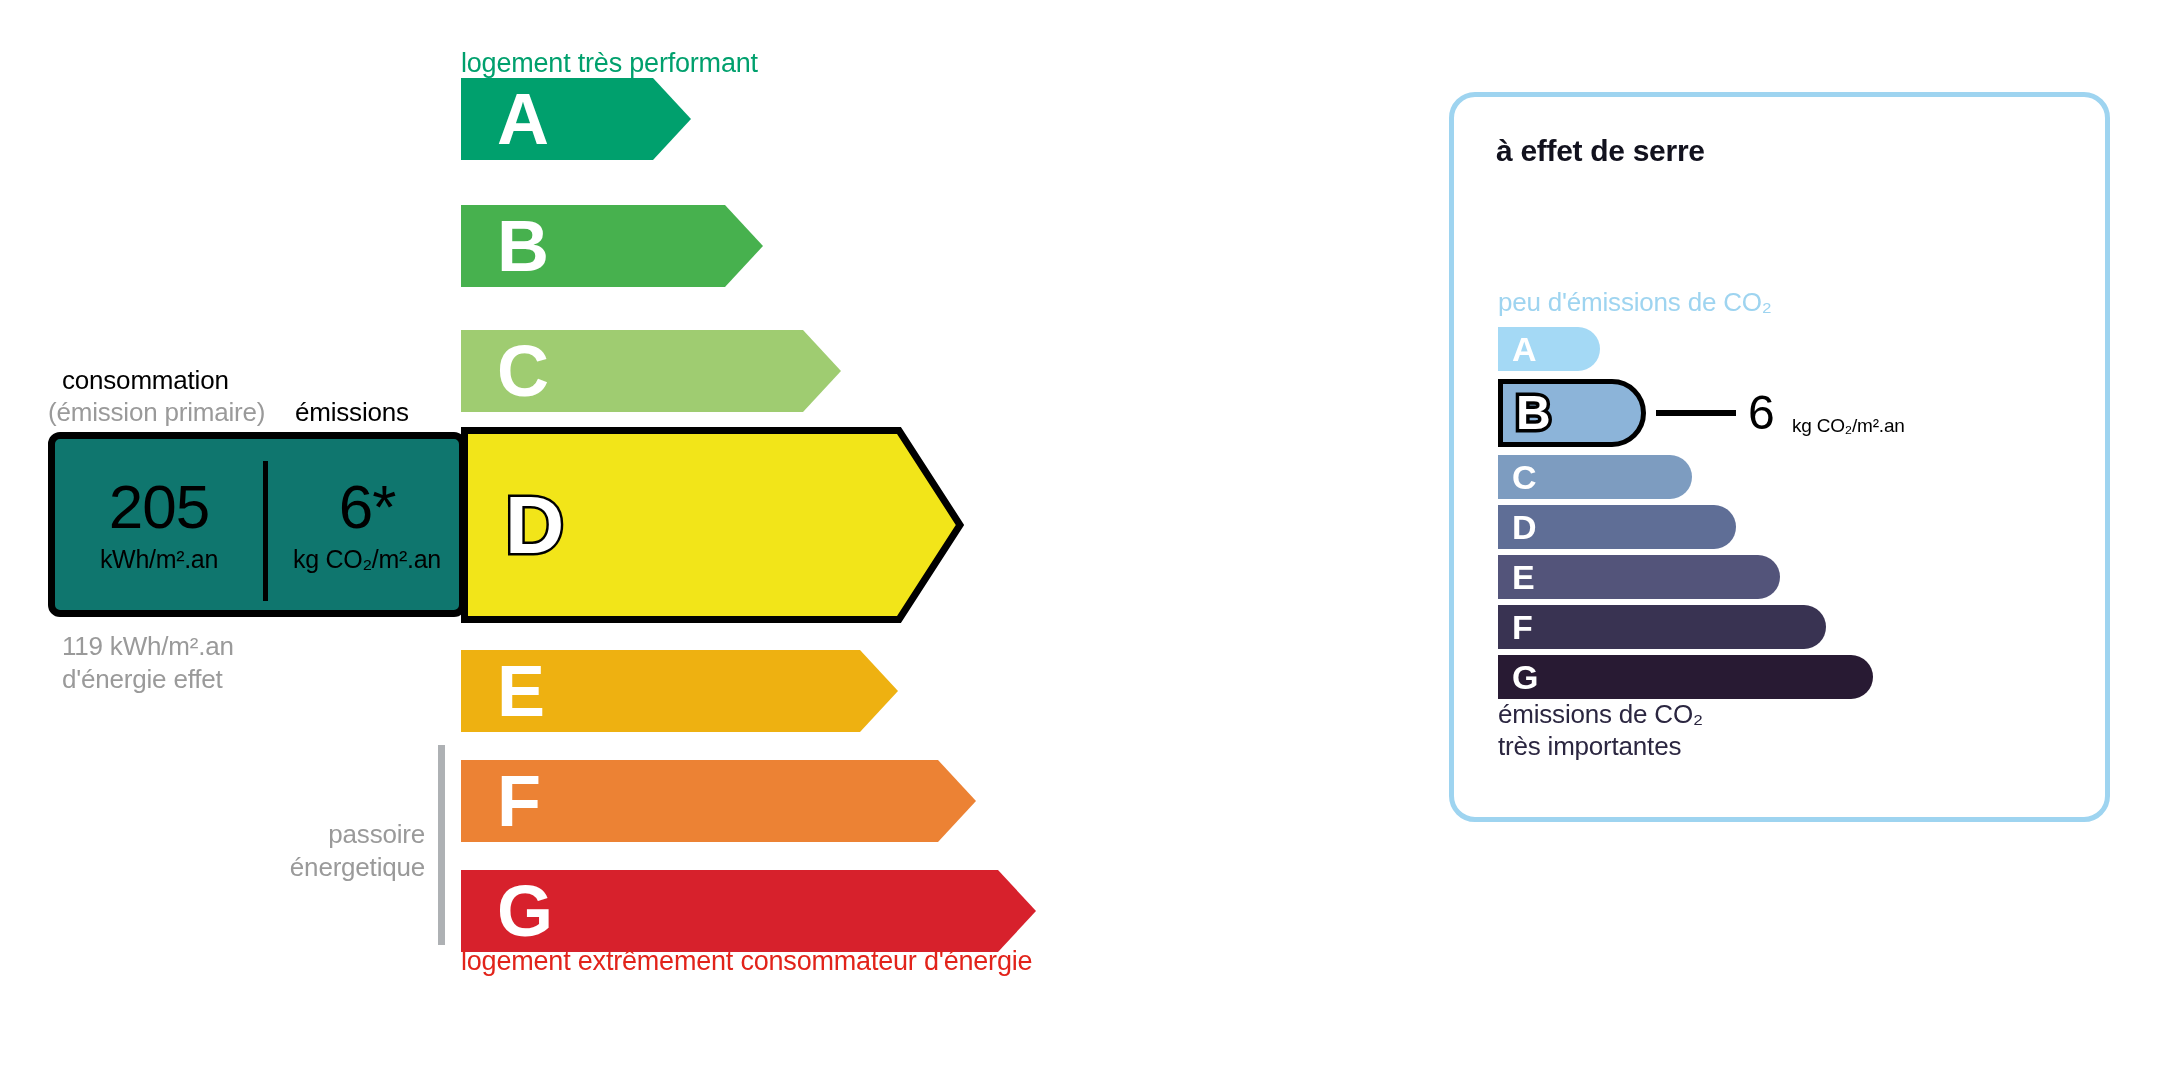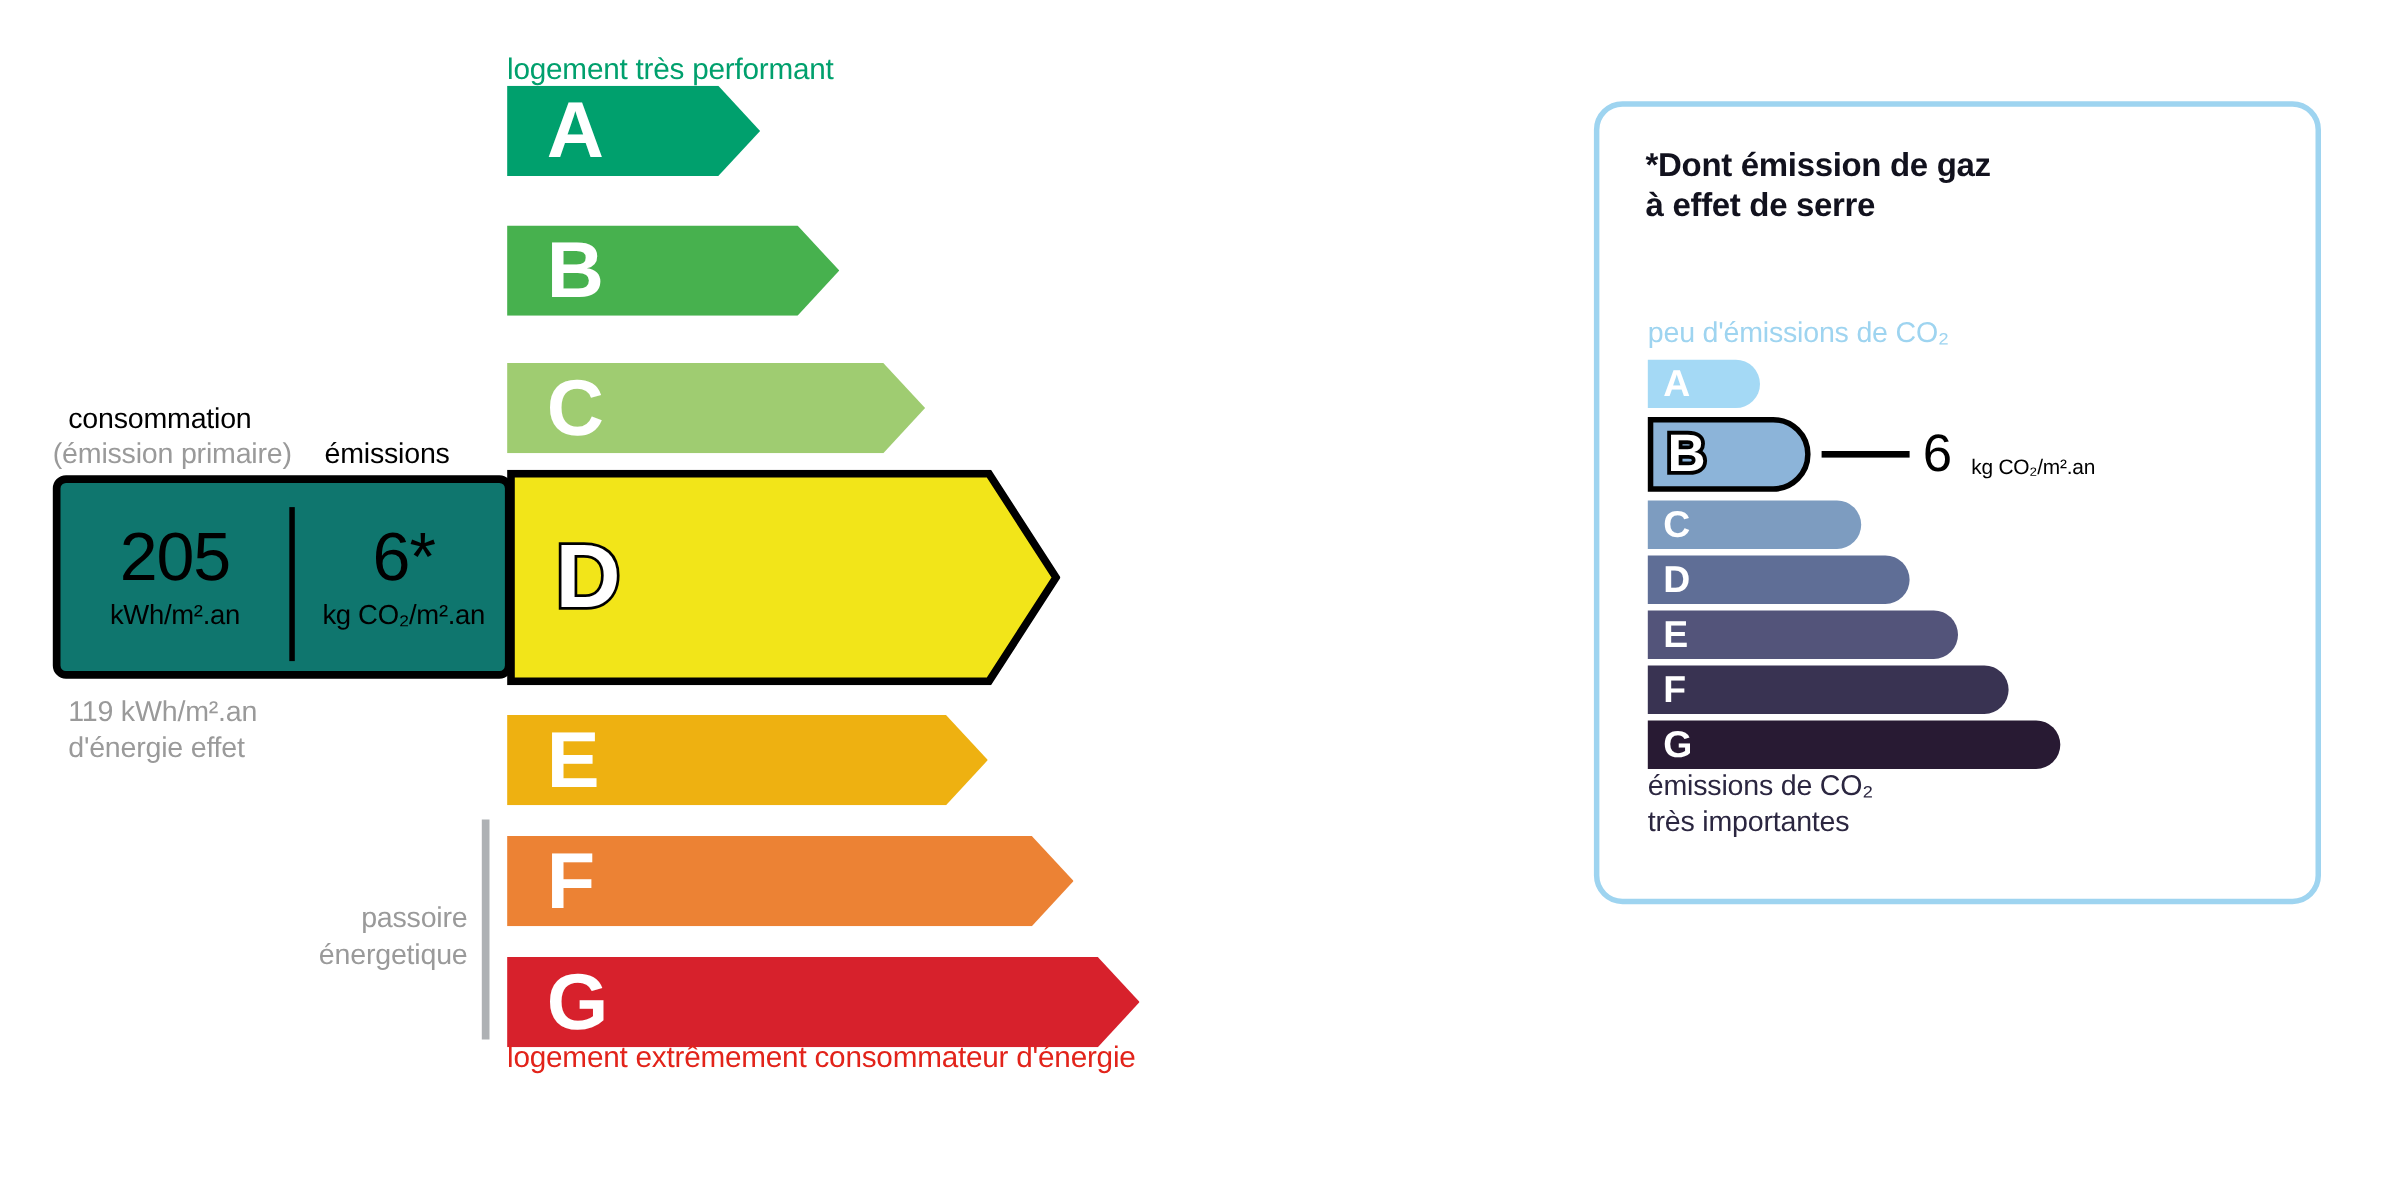--- a/index.html
+++ b/index.html
@@ -209,21 +209,20 @@
   <div id="passoire-label">
     <div>passoire</div>
     <div>énergetique</div>
   </div>
 
 </div>
 
 <div id="co2-panel">
 
   <div id="co2-title">
-    <div>*Dont émission de gaz</div>
     <div>à effet de serre</div>
   </div>
 
   <div id="co2-top-caption">peu d'émissions de CO₂</div>
 
   <div class="co2-row" style="top:230px;height:44px;width:102px;">
     <div class="co2-bar" style="width:102px;background:#a4d9f5;"></div>
     <span class="co2-letter">A</span>
   </div>
 

